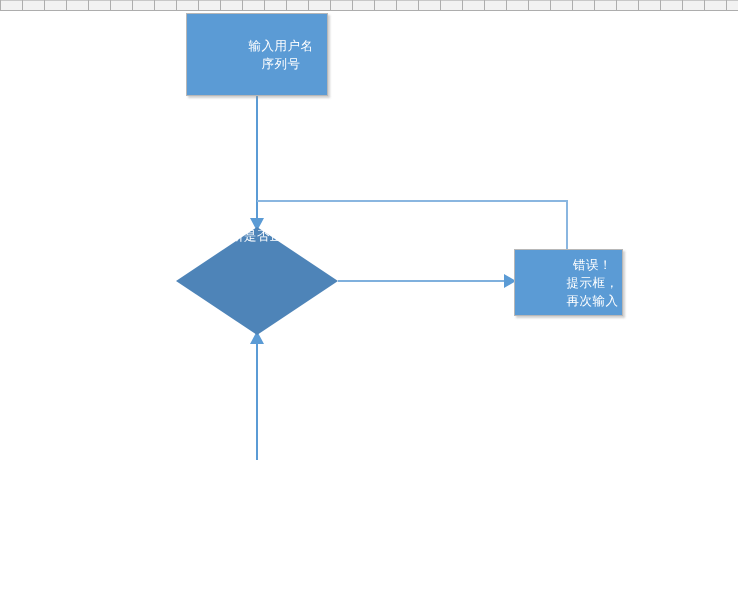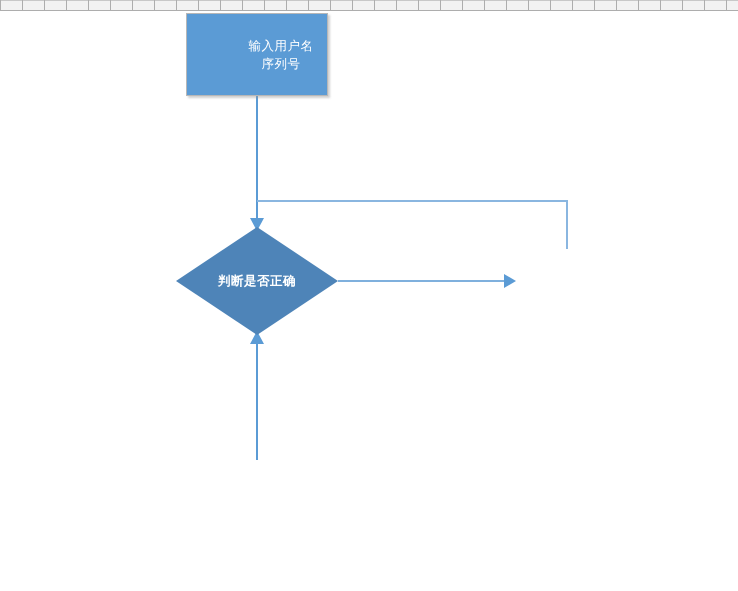--- a/index.html
+++ b/index.html
@@ -75,29 +75,28 @@
     display: block;
     overflow: visible;
   }
   .diamond-label {
     position: absolute;
     left: 0;
     top: 0;
     width: 100%;
     height: 100%;
     display: flex;
-    align-items: center;
+    align-items: flex-start;
     justify-content: center;
     color: #ffffff;
     font-size: 12.5px;
     line-height: 18px;
     letter-spacing: 0.5px;
     pointer-events: none;
     user-select: none;
-    font-weight: bold;
   }
 
   
   #connectors {
     position: absolute;
     left: 0;
     top: 0;
     width: 738px;
     height: 591px;
     pointer-events: none;
@@ -186,15 +185,19 @@
 
   <div class="diamond-wrap" id="node-decision" style="left: 176px; top: 227px; width: 162px; height: 108px;">
     <svg width="162" height="108" viewBox="0 0 162 108">
       <polygon points="81,0 162,54 81,108 0,54" fill="#4e84b8"></polygon>
     </svg>
     <div class="diamond-label">
       <span>判断是否正确</span>
     </div>
   </div>
 
+  <div class="node box" id="node-error" style="left: 514px; top: 249px; width: 109px; height: 67px; background: rgb(91, 155, 213);">
+    <span>错误！
+提示框，再次输入</span>
+  </div>
 
 
 </div>
 
 </body></html>

